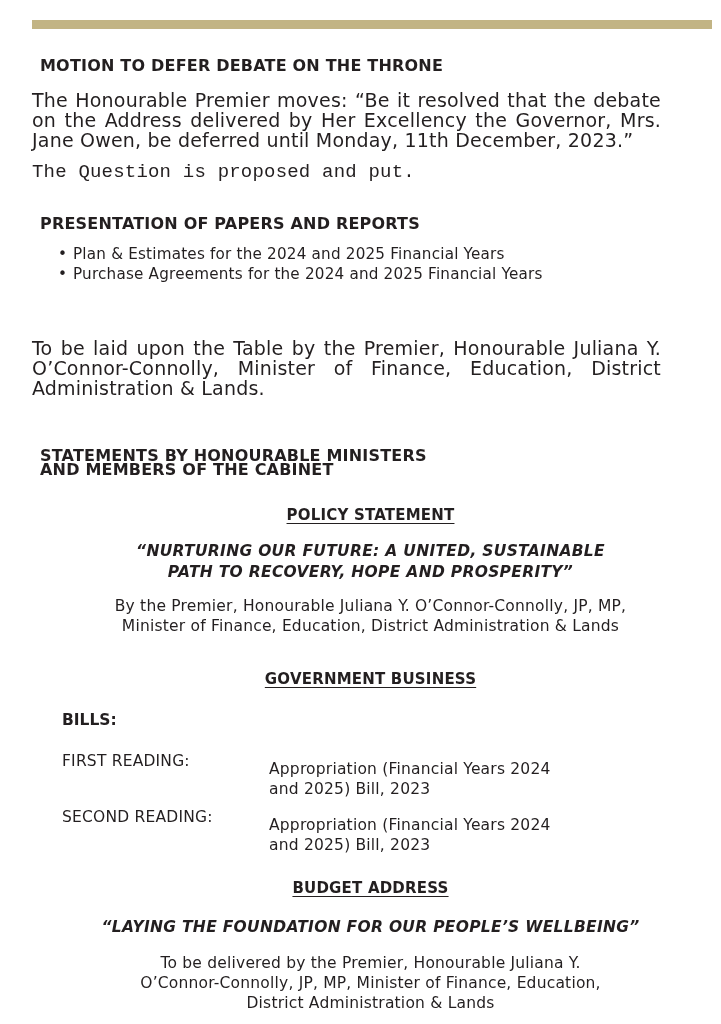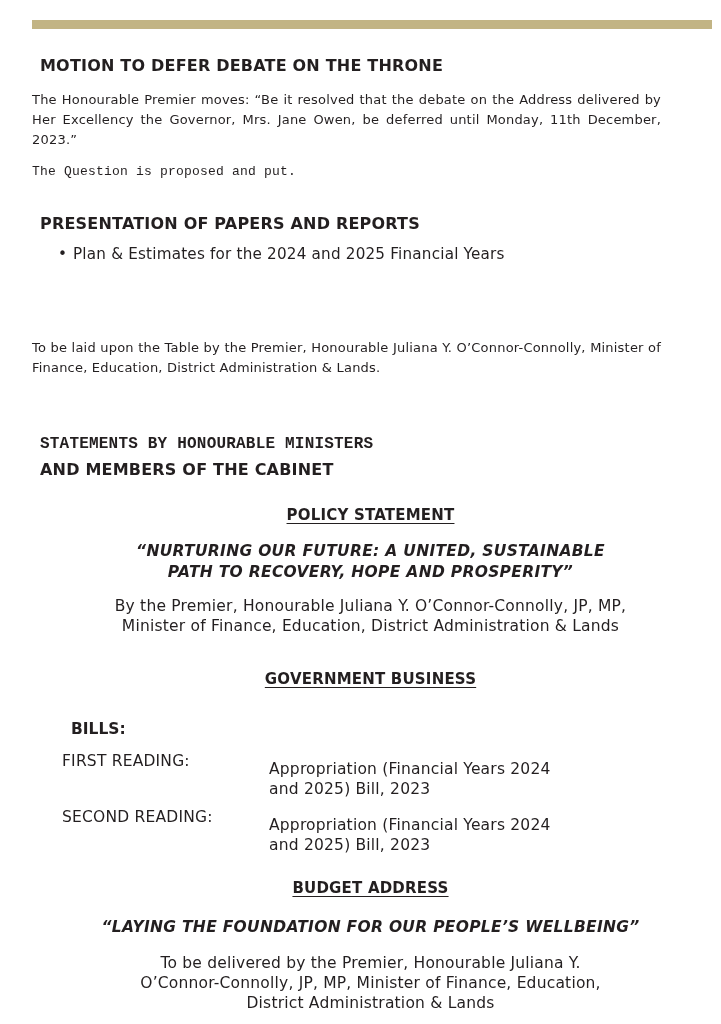--- a/index.html
+++ b/index.html
@@ -2,50 +2,51 @@
 <html><head>
 <meta charset="utf-8">
 <style>
   html, body { margin: 0; padding: 0; background: #ffffff; }
   body {
     width: 721px; height: 1024px; position: relative; overflow: hidden;
     font-family: "DejaVu Sans", sans-serif; color: #231f20;
   }
   .bar { position: absolute; left: 32px; top: 20px; width: 680px; height: 9px; background: #c2b484; }
   .h { position: absolute; left: 32px; font-weight: bold; font-size: 16px; letter-spacing: 0.2px; line-height: 22px; margin: 8px; }
-  .p { position: absolute; left: 32px; width: 629px; font-size: 13px; line-height: 20px; margin: 0; letter-spacing: 0.2px; }
+  .p { position: absolute; left: 32px; width: 629px; font-size: 19px; line-height: 20px; margin: 0; letter-spacing: 0.2px; }
   .justify { text-align: justify; text-align-last: left; }
   ul.papers { position: absolute; left: 32px; top: 244px; margin: 0; padding: 0 0 0 41px; list-style: none; font-size: 15.2px; line-height: 20px; letter-spacing: 0.2px; }
   ul.papers li { position: relative; white-space: nowrap; }
   ul.papers li::before { content: "\2022"; position: absolute; left: -15px; top: 0; }
   .center { position: absolute; left: 0; width: 741px; text-align: center; margin: 0; }
   .ul-h { font-weight: bold; font-size: 15px; text-decoration: underline; text-underline-offset: 3px; letter-spacing: 0.2px; }
   .quote { font-weight: bold; font-style: italic; font-size: 15.5px; line-height: 21px; letter-spacing: 0.3px; }
   .by { font-size: 15.5px; line-height: 20px; letter-spacing: 0.2px; }
-  .bills-label { position: absolute; left: 62px; top: 711px; font-weight: bold; font-size: 15.5px; margin: 9px; }
+  .bills-label { position: absolute; left: 62px; top: 711px; font-weight: bold; font-size: 15.5px; margin: 0; }
   .reading { position: absolute; left: 62px; font-size: 15.5px; line-height: 20px; letter-spacing: 0.2px; }
   .reading .lbl { position: absolute; left: 0; top: 0; white-space: nowrap; }
   .reading .val { position: absolute; left: 207px; top: 8px; width: 360px; }
 </style>
 </head>
 <body>
 
 <div class="bar"></div>
 
 <h2 class="h" style="top:47px;">MOTION TO DEFER DEBATE ON THE THRONE</h2>
 <p class="p justify" style="top:90px;">The Honourable Premier moves: “Be it resolved that the debate on the Address delivered by Her Excellency the Governor, Mrs. Jane Owen, be deferred until Monday, 11th December, 2023.”</p>
 <p class="p" style="top:162px;font-family:Liberation Mono, monospace;">The Question is proposed and put.</p>
 
 <h2 class="h" style="top:205px;">PRESENTATION OF PAPERS AND REPORTS</h2>
 <ul class="papers">
   <li>Plan &amp; Estimates for the 2024 and 2025 Financial Years</li>
+  <li>Purchase Agreements for the 2024 and 2025 Financial Years</li>
 </ul>
 <p class="p justify" style="top:338px;">To be laid upon the Table by the Premier, Honourable Juliana Y. O’Connor-Connolly, Minister of Finance, Education, District Administration &amp; Lands.</p>
 
-<h2 class="h" style="top:425px;font-family:Liberation Mono, monospace;">STATEMENTS BY HONOURABLE MINISTERS</h2>
+<h2 class="h" style="top:437px;">STATEMENTS BY HONOURABLE MINISTERS</h2>
 <h2 class="h" style="top:451px;">AND MEMBERS OF THE CABINET</h2>
 
 <p class="center ul-h" style="top:506px;">POLICY STATEMENT</p>
 <p class="center quote" style="top:541px;">“NURTURING OUR FUTURE: A UNITED, SUSTAINABLE</p>
 <p class="center quote" style="top:562px;">PATH TO RECOVERY, HOPE AND PROSPERITY”</p>
 <p class="center by" style="top:596px;">By the Premier, Honourable Juliana Y. O’Connor-Connolly, JP, MP,</p>
 <p class="center by" style="top:616px;">Minister of Finance, Education, District Administration &amp; Lands</p>
 
 <p class="center ul-h" style="top:670px;">GOVERNMENT BUSINESS</p>
 

